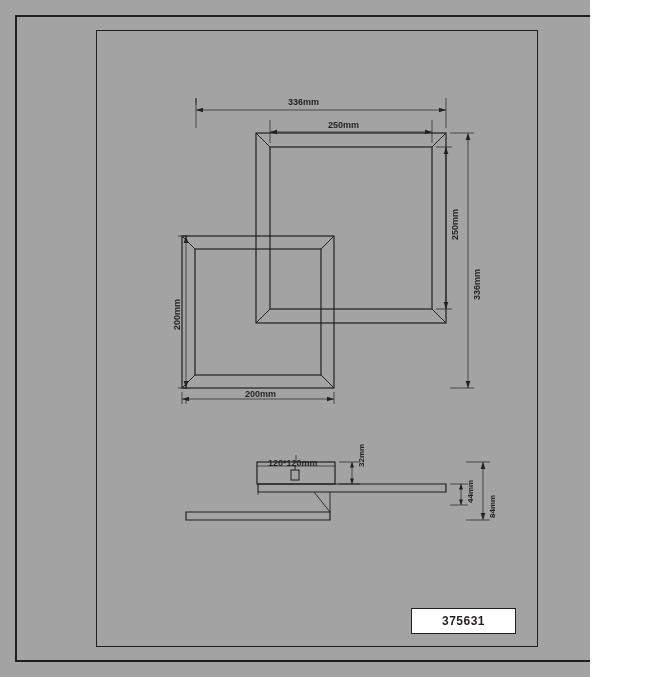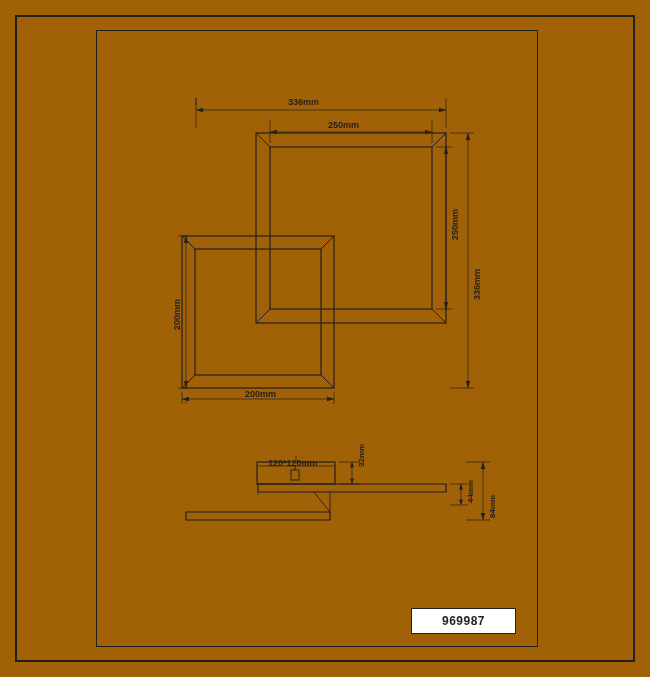--- a/index.html
+++ b/index.html
@@ -5,23 +5,23 @@
   html, body {
     margin: 0;
     padding: 0;
     background: #ffffff;
   }
   body {
     font-family: "Liberation Sans", sans-serif;
   }
   #page {
     position: relative;
-    width: 650px;
+    width: 590px;
     height: 677px;
-    background: #a16207;
+    background: #a3a3a3;
     overflow: hidden;
   }
   .outer-border {
     position: absolute;
     left: 15px;
     top: 15px;
     width: 620px;
     height: 647px;
     border: 2px solid #231f20;
     box-sizing: border-box;
@@ -200,16 +200,16 @@
 
   <div class="lbl" style="left:268px; top:458px;">120*120mm</div>
 
   <div class="lbl rot small" style="left:357px; top:467px;">32mm</div>
 
   <div class="lbl rot small" style="left:466px; top:503px;">44mm</div>
 
   <div class="lbl rot small" style="left:488px; top:518px;">84mm</div>
 
   <div class="code-box">
-    <span>969987</span>
+    <span>375631</span>
   </div>
 
 </div>
 
 </body></html>

